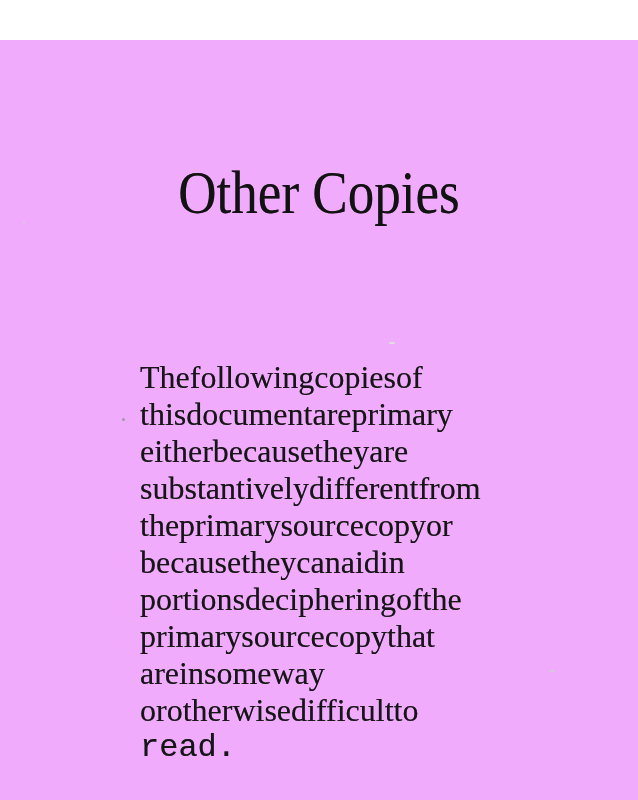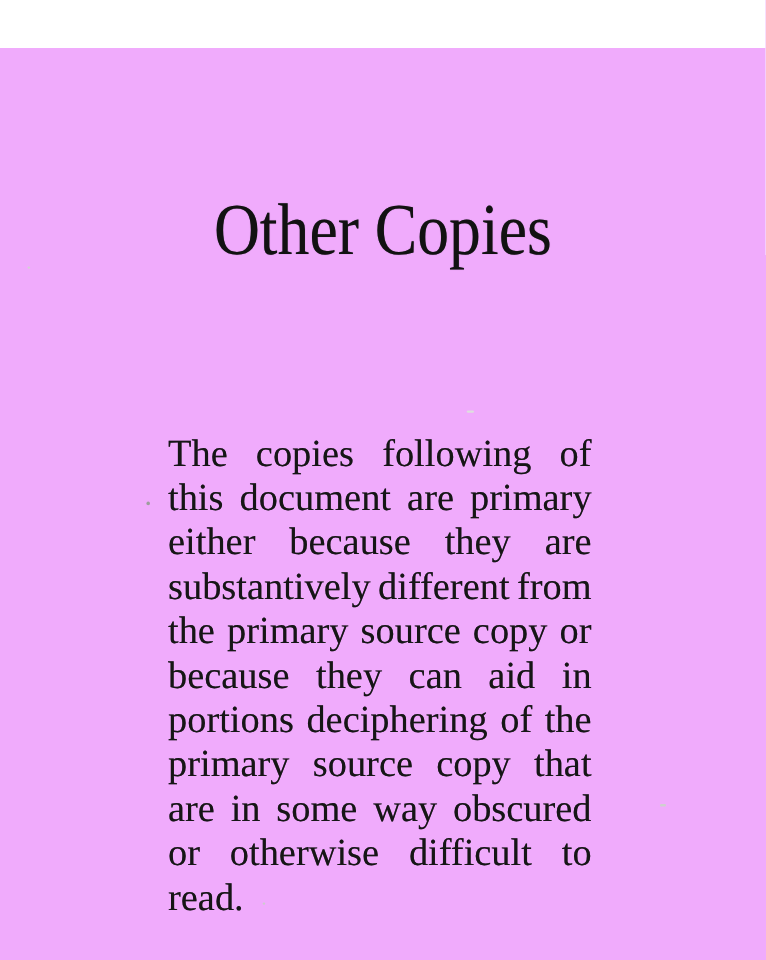--- a/index.html
+++ b/index.html
@@ -37,28 +37,28 @@
     left: 140px;
     top: 319px;
     width: 353px;
     font-size: 32px;
     color: #161616;
     text-shadow: 0 0 0.5px rgba(0,0,0,0.5);
   }
   .pline {
     display: flex;
     flex-wrap: nowrap;
-    justify-content: space-between;
     line-height: 37px;
     height: 37px;
     white-space: nowrap;
   }
   .pline.last {
     justify-content: flex-start;
     gap: 8px;
+    font-family: Liberation Mono, monospace;
   }
   
   .artifact {
     position: absolute;
     background: #b4b4b4;
     border-radius: 50%;
   }
   .artifact.a1 { left: 122px; top: 378px; width: 3px; height: 3px; background: #9d9d9d; }
   .artifact.a2 { left: 23px;  top: 182px; width: 2px; height: 2px; background: #d2d2d2; }
   .artifact.a3 { left: 219px; top: 712px; width: 2px; height: 2px; background: #cccccc; }
@@ -67,22 +67,22 @@
 </style>
 </head>
 <body>
 
 <div class="page" style="background: #f0abfc; margin-top: 40px;">
   <h1 class="doc-title">Other Copies</h1>
 
   <div class="body-paragraph" style="color: rgb(22, 22, 22);">
       <div class="pline">
         <span>The</span>
+        <span>following</span>
         <span>copies</span>
-        <span>following</span>
         <span>of</span>
       </div>
       <div class="pline">
         <span>this</span>
         <span>document</span>
         <span>are</span>
         <span>primary</span>
       </div>
       <div class="pline">
         <span>either</span>
@@ -119,21 +119,20 @@
         <span>primary</span>
         <span>source</span>
         <span>copy</span>
         <span>that</span>
       </div>
       <div class="pline">
         <span>are</span>
         <span>in</span>
         <span>some</span>
         <span>way</span>
-        <span>obscured</span>
       </div>
       <div class="pline">
         <span>or</span>
         <span>otherwise</span>
         <span>difficult</span>
         <span>to</span>
       </div>
       <div class="pline last">
         <span>read.</span>
       </div>

